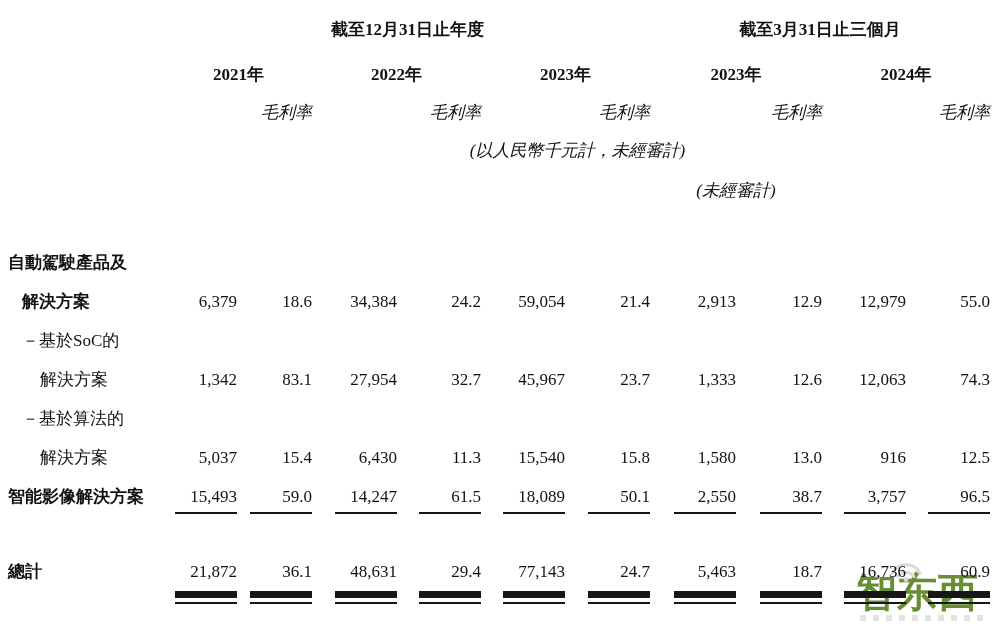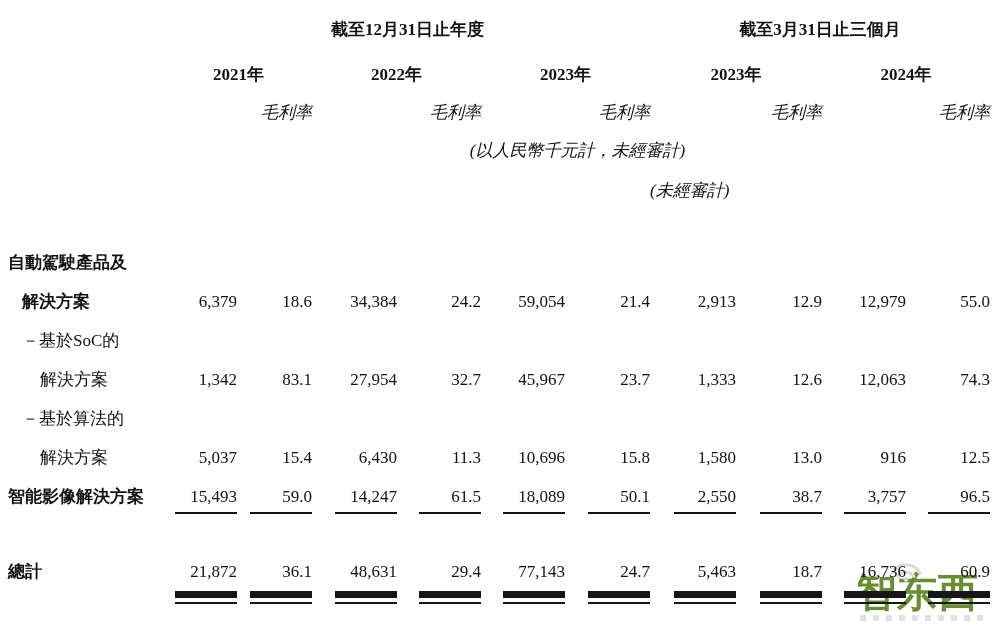--- a/index.html
+++ b/index.html
@@ -21,21 +21,21 @@
   tr.group-row th{font-weight:bold;text-align:center;font-size:17px;line-height:20px;vertical-align:top;}
   tr.years-row{height:38px}
   tr.years-row th{font-weight:bold;vertical-align:middle;font-size:17px;}
   tr.margin-row{height:38px}
   tr.margin-row th{font-style:italic;text-align:right;vertical-align:middle;}
   tr.sub-row{height:38px}
   tr.sub-row th{font-style:italic;text-align:right;vertical-align:middle;}
   tr.note-row{height:38px}
   tr.note-row td{font-style:italic;text-align:center;vertical-align:middle;}
   tr.unaudited-row{height:42px}
-  tr.unaudited-row td{font-style:italic;vertical-align:middle;}
+  tr.unaudited-row td{font-style:italic;text-align:center;vertical-align:middle;}
   tr.spacer{height:40px}
   tr.spacer2{height:36px}
   tr.data-row{height:39px}
   td.lbl{text-align:left;font-size:17px;white-space:nowrap;}
   td.num{text-align:right;}
   .b{font-weight:bold;}
   .ind1{padding-left:14px;}
   .ind2{padding-left:32px;}
   .v{display:inline-block;width:62px;text-align:right;}
   .sgl::after{content:"";display:block;margin-top:4px;border-top:2px solid #161616;}
@@ -160,21 +160,21 @@
     <td class="lbl ind1">－基於算法的</td>
     <td colspan="10"></td>
   </tr>
 
   <tr class="data-row">
     <td class="lbl ind2">解決方案</td>
     <td class="num"><span class="v">5,037</span></td>
     <td class="num"><span class="v">15.4</span></td>
     <td class="num"><span class="v">6,430</span></td>
     <td class="num"><span class="v">11.3</span></td>
-    <td class="num"><span class="v">10,696</span></td>
+    <td class="num"><span class="v">15,540</span></td>
     <td class="num"><span class="v">15.8</span></td>
     <td class="num"><span class="v">1,580</span></td>
     <td class="num"><span class="v">13.0</span></td>
     <td class="num"><span class="v">916</span></td>
     <td class="num"><span class="v">12.5</span></td>
   </tr>
 
   <tr class="data-row">
     <td class="lbl b">智能影像解決方案</td>
     <td class="num"><span class="v sgl">15,493</span></td>

